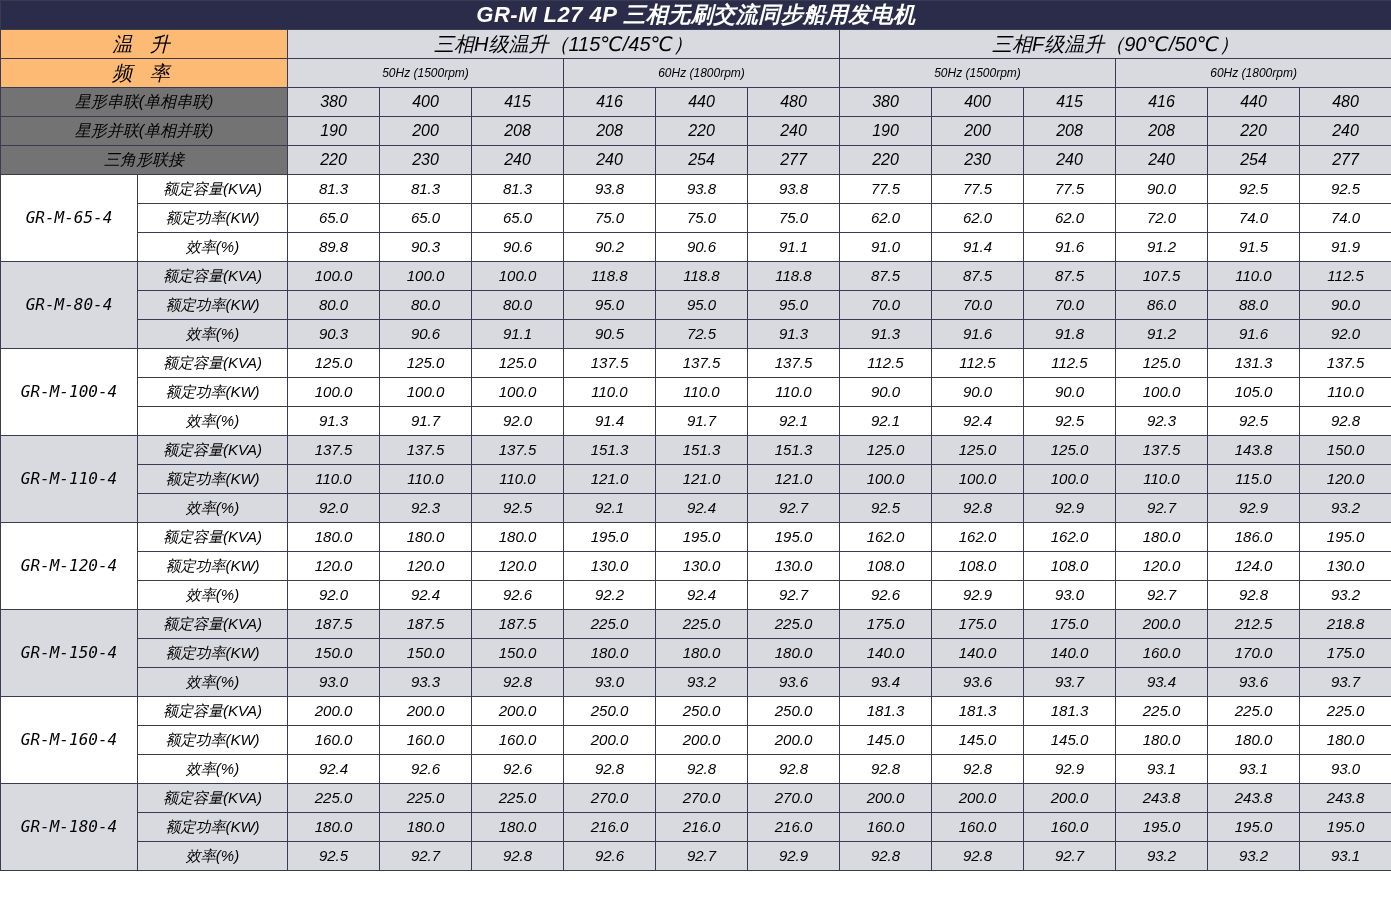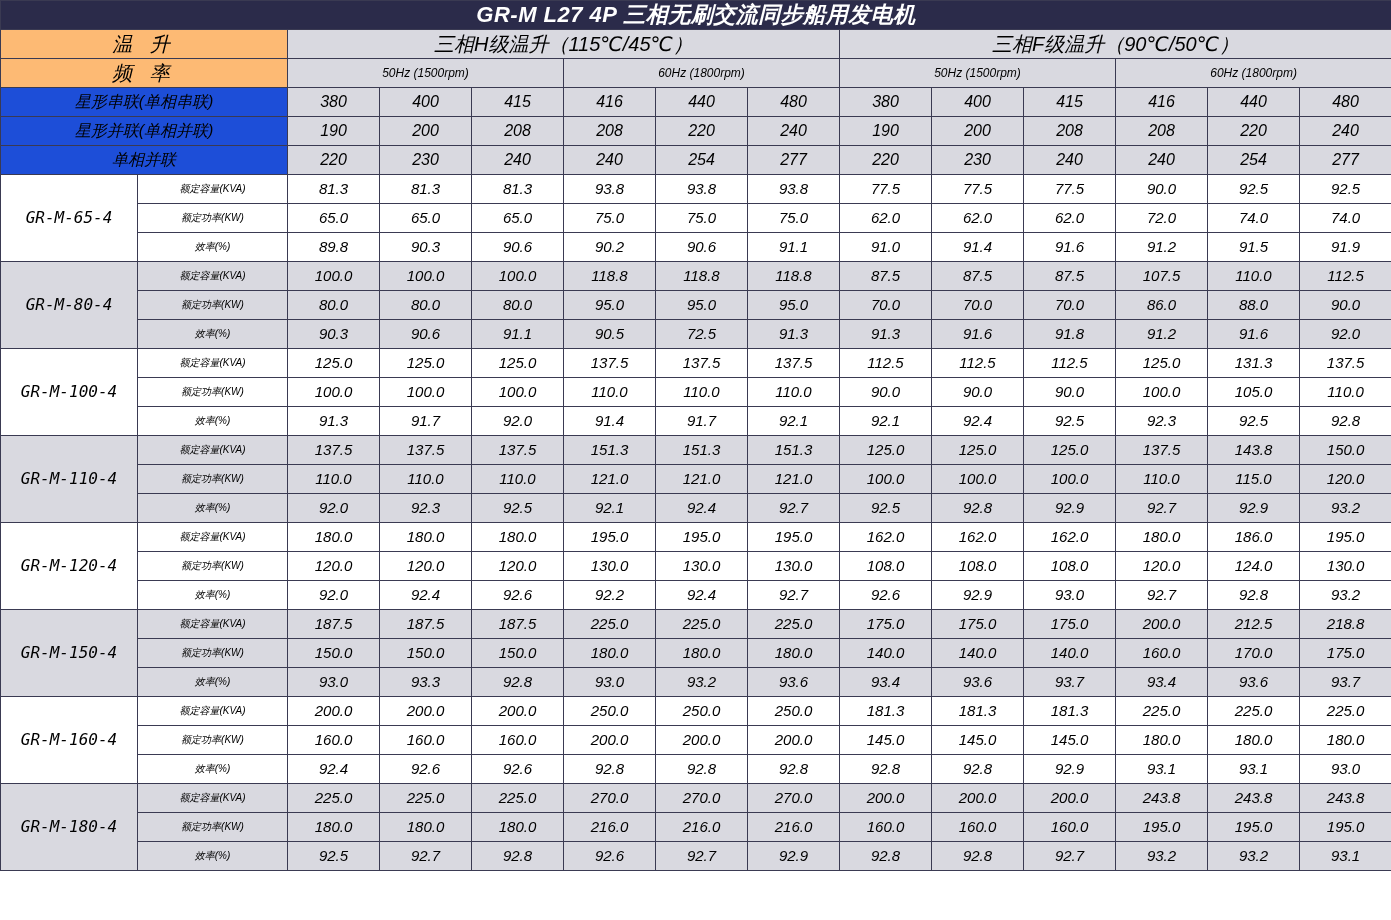--- a/index.html
+++ b/index.html
@@ -53,37 +53,37 @@
   .hdr-lbl {
     background: #fdba74;
     font-size: 20px;
     letter-spacing: 6px;
   }
   .hdr-sub {
     background: #d9d9e0;
     font-size: 12px;
   }
   .volt-lbl {
-    background: #1d4ed8;
+    background: #737373;
     font-size: 16px;
   }
   .volt-val {
     background: #d9d9e0;
     font-size: 16px;
   }
   .model-cell {
     text-align: left;
     padding-left: 6px;
     font-family: "DejaVu Sans Mono", "Liberation Mono", monospace;
     font-size: 16px;
   }
   .param-cell {
     text-align: left;
     padding-left: 8px;
-    font-size: 10px;
+    font-size: 15px;
   }
   .row-shade td {
     background: #d9d9e0;
   }
   .row-plain td {
     background: #ffffff;
   }
   col.c-model { width: 137px; }
   col.c-param { width: 150px; }
   col.c-data  { width: 92px; }
@@ -152,21 +152,21 @@
         <td class="volt-val">220</td>
         <td class="volt-val">240</td>
         <td class="volt-val">190</td>
         <td class="volt-val">200</td>
         <td class="volt-val">208</td>
         <td class="volt-val">208</td>
         <td class="volt-val">220</td>
         <td class="volt-val">240</td>
       </tr>
       <tr>
-        <td class="volt-lbl" colspan="2">单相并联</td>
+        <td class="volt-lbl" colspan="2">三角形联接</td>
         <td class="volt-val">220</td>
         <td class="volt-val">230</td>
         <td class="volt-val">240</td>
         <td class="volt-val">240</td>
         <td class="volt-val">254</td>
         <td class="volt-val">277</td>
         <td class="volt-val">220</td>
         <td class="volt-val">230</td>
         <td class="volt-val">240</td>
         <td class="volt-val">240</td>

